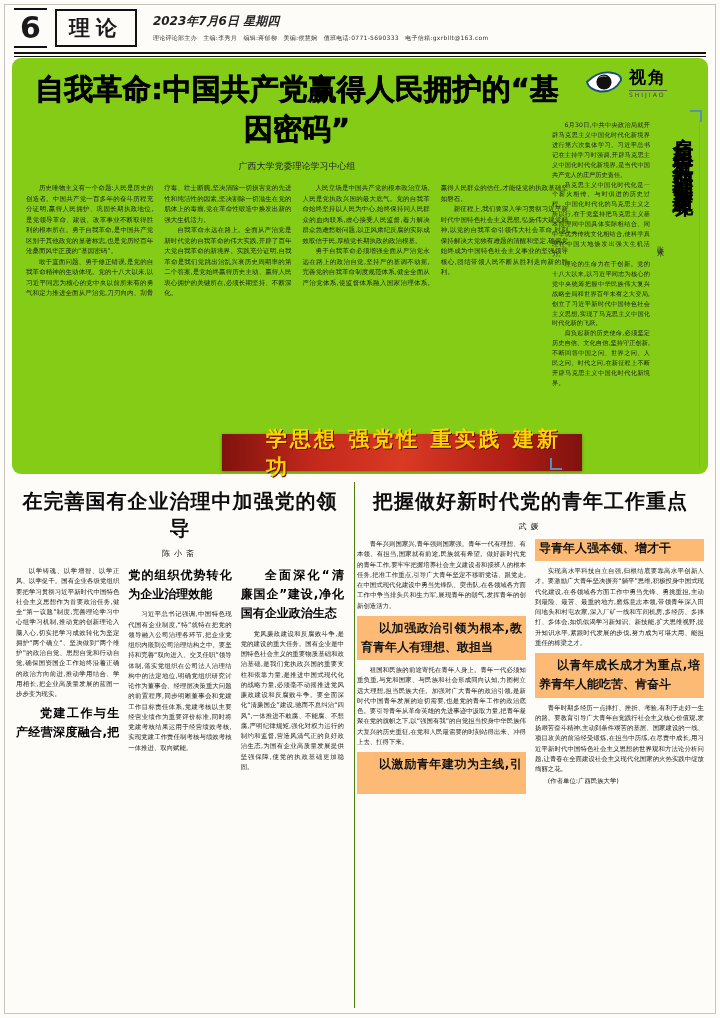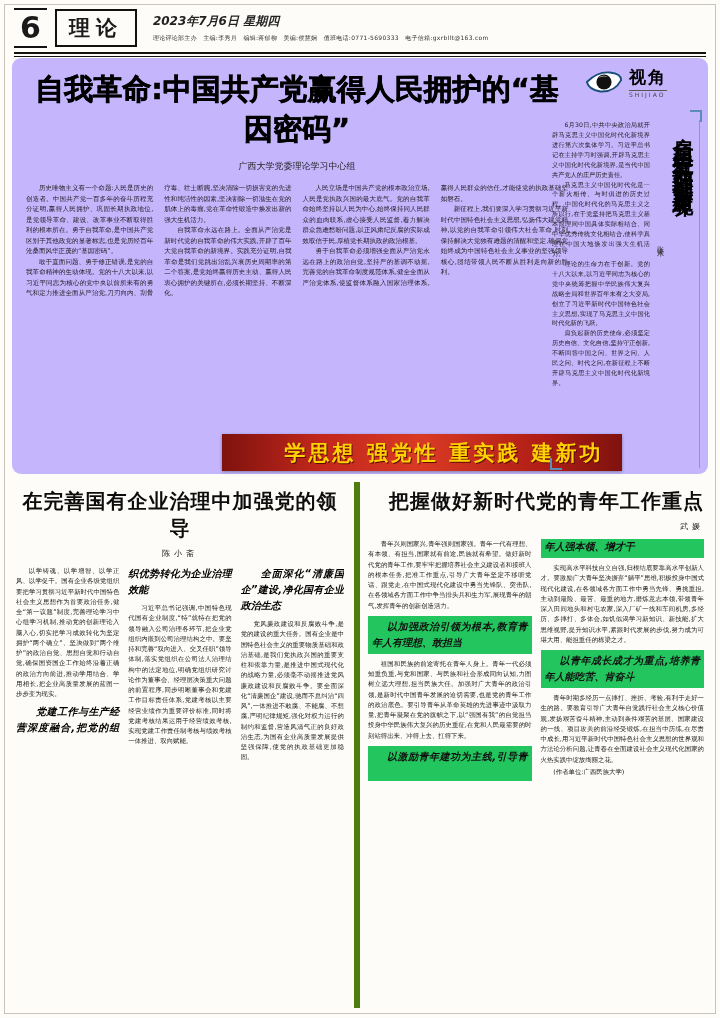--- a/index.html
+++ b/index.html
@@ -26,30 +26,30 @@
           repeating-linear-gradient(90deg,#111 0 2px,#f5f5f5 2px 4px); }
   .diamond { width:15px; height:15px; background:#b5271d; transform:rotate(45deg); margin:0 4px; position:relative; }
   .diamond::before { content:""; position:absolute; inset:3px; border:1.5px solid #fff; }
   .masthead { font-family:"DejaVu Serif","Liberation Serif",serif; font-style:italic; font-weight:bold;
               font-size:22px; color:#42201a; letter-spacing:1px; }
   .head-rule { position:absolute; top:52px; left:14px; right:14px; border-top:2.5px solid #111; }
   .head-rule::after { content:""; display:block; margin-top:2px; border-top:1px solid #111; }
 
   
   .feature { position:absolute; top:58px; left:12px; right:12px; height:416px;
-             background:#c4b5fd; border-radius:9px; }
+             background:#84cc16; border-radius:9px; }
   .feature-main { position:absolute; left:14px; top:0; width:542px; height:100%; }
   .feature-title { margin-top:12px; text-align:center; font-size:29px; font-weight:900;
                    letter-spacing:0; color:#000; -webkit-text-stroke:.6px #000; }
   .feature-byline { text-align:center; font-size:9px; color:#222; margin-top:10px; }
   .feature-body { margin-top:10px; height:242px; overflow:hidden;
                   column-count:4; column-gap:11px;
                   font-size:6.5px; line-height:1.62; text-align:justify; color:#1c1c1c; }
   .para { text-indent:2em; margin:0; }
-  .banner { position:absolute; left:196px; top:376px; width:400px; height:37px;
+  .banner { position:absolute; left:196px; top:376px; width:360px; height:37px;
             display:flex; align-items:center; justify-content:center;
             background:linear-gradient(90deg,#7f120e,#c3281c 25%,#d93a24 50%,#b01e16 80%,#7f120e);
             box-shadow:0 1px 3px rgba(0,0,0,.35);padding-left:44px; }
   .banner span { font-size:21px; font-weight:900; letter-spacing:3px; color:#ffd200;
                  text-shadow:1px 1px 0 #5c0b08; }
 
   
   .sidebar { position:absolute; right:4px; top:0; width:156px; height:100%; }
   .sidebar-logo { display:flex; align-items:center; justify-content:center; gap:6px; margin-top:8px; }
   .eye-icon { width:38px; height:24px; }
@@ -63,30 +63,30 @@
   .sidebar-authorcol { width:12px; display:flex; flex-direction:column; align-items:center; }
   .sidebar-author { writing-mode:vertical-rl; font-size:7px; color:#333; margin-top:120px; letter-spacing:2px; }
   .sidebar-titlecol { width:34px; border-right:1.5px solid #7aa0c4; display:flex; justify-content:center; }
   .sidebar-title { writing-mode:vertical-rl; font-size:21px; font-weight:900; letter-spacing:4px;
                    line-height:1.1; color:#000; height:348px; }
 
   
   .bottom { position:absolute; top:482px; left:16px; right:16px; bottom:10px; display:flex; }
   .article { display:flex; flex-direction:column; }
   .article.left  { width:338px; padding-right:10px; }
-  .article.right { flex:1; padding-left:8px; border-left:6px solid #4d7c0f;align-items:flex-end; }
+  .article.right { flex:1; padding-left:2px; border-left:1px solid #4d7c0f; }
   .article-title { text-align:center; font-family:"DejaVu Serif","Liberation Serif",serif;
                    font-weight:900; font-size:20px; letter-spacing:1px; color:#0d0d0d; margin-top:6px; }
   .article-author { text-align:center; font-size:8px; color:#222; margin:6px 0 7px; letter-spacing:4px; }
   .article-body { flex:1; overflow:hidden; column-gap:9px;
                   font-size:6.4px; line-height:1.6; text-align:justify; color:#1c1c1c; }
   .article.left  .article-body { column-count:3; }
   .article.right .article-body { column-count:2; }
-  .subhead { font-weight:bold; font-size:10px; margin:5px 0; text-indent:2em; color:#000;font-style:italic; }
-  .subhead.highlight { background:#22c55e; padding:3px 4px; text-indent:1.5em; color:#111; }
+  .subhead { font-weight:bold; font-size:12px; margin:5px 0; text-indent:2em; color:#000; }
+  .subhead.highlight { background:#fdba74; padding:3px 4px; text-indent:1.5em; color:#111; }
   .endnote { text-indent:2em; margin-top:2px; font-weight:normal; }
 </style>
 </head>
 <body>
 
 <div class="page">
   <div class="page-frame"></div>
 
   <div class="header">
     <div class="pagenum">6</div>

